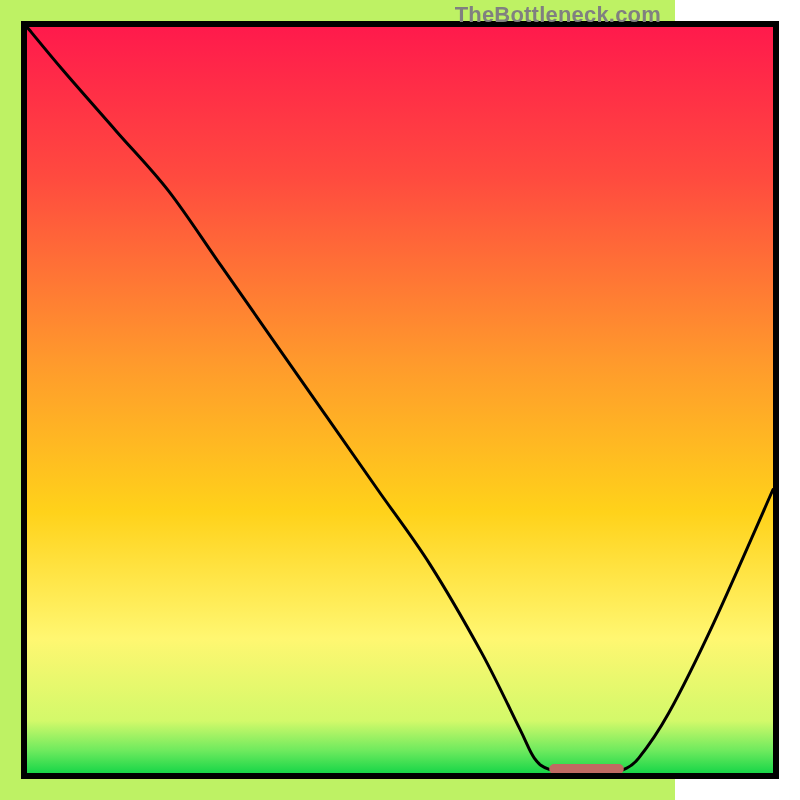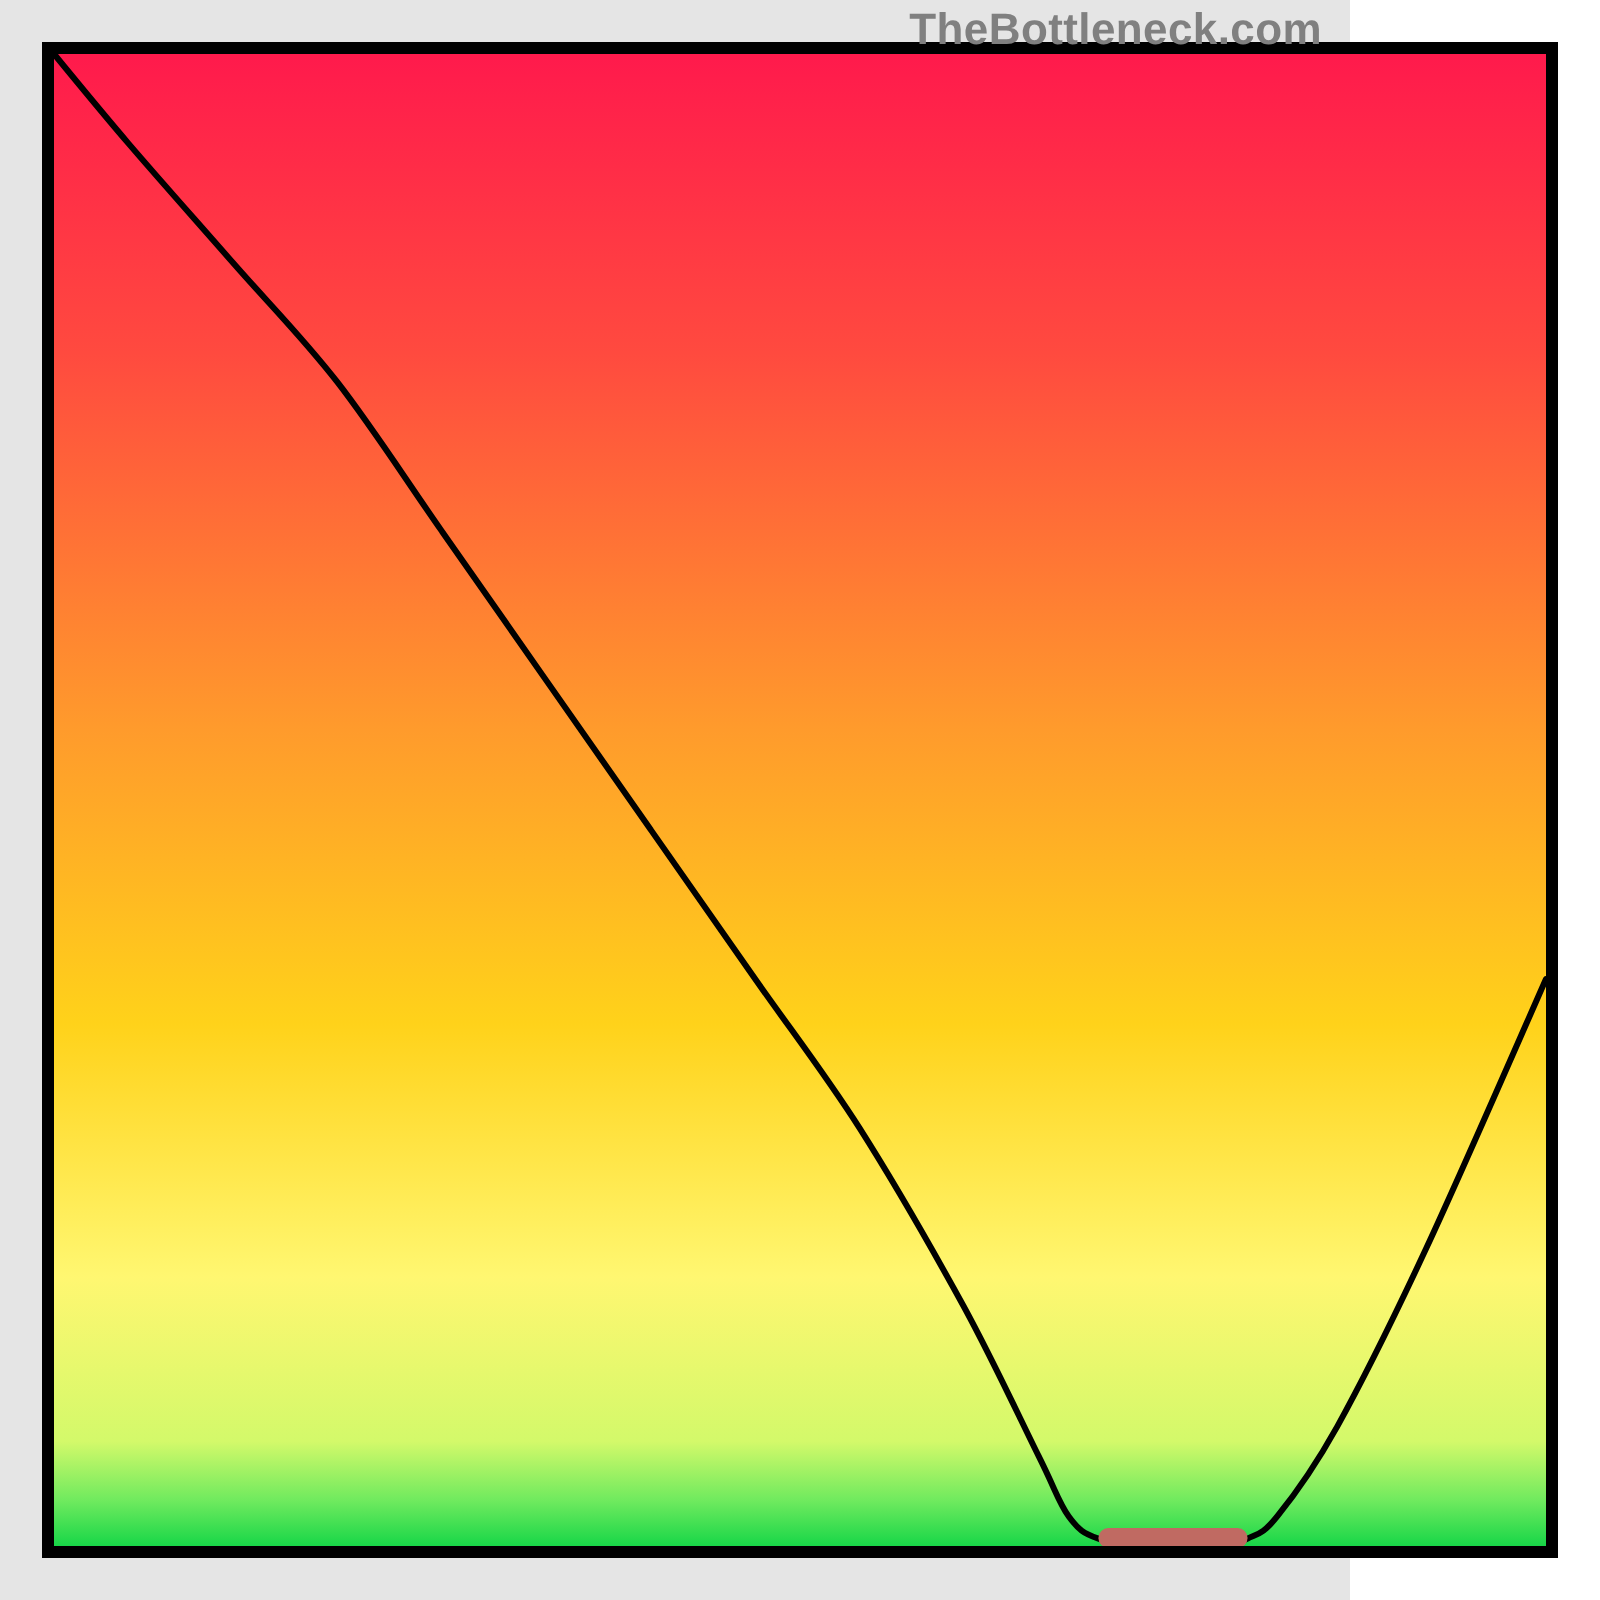--- a/index.html
+++ b/index.html
@@ -5,21 +5,21 @@
   body {
     margin: 0;
     padding: 0;
     background: #fff;
     font-family: Arial, Helvetica, sans-serif;
   }
   .wrap {
     width: 675px;
     height: 800px;
     position: relative;
-    background: #e5e5e5;
+    background: #bef264;
     text-align: center;
   }
   .watermark {
     position: absolute;
     top: 2px;
     right: 14px;
     color: #808080;
     font-size: 22px;
     font-weight: 600;
     letter-spacing: 0.2px;

